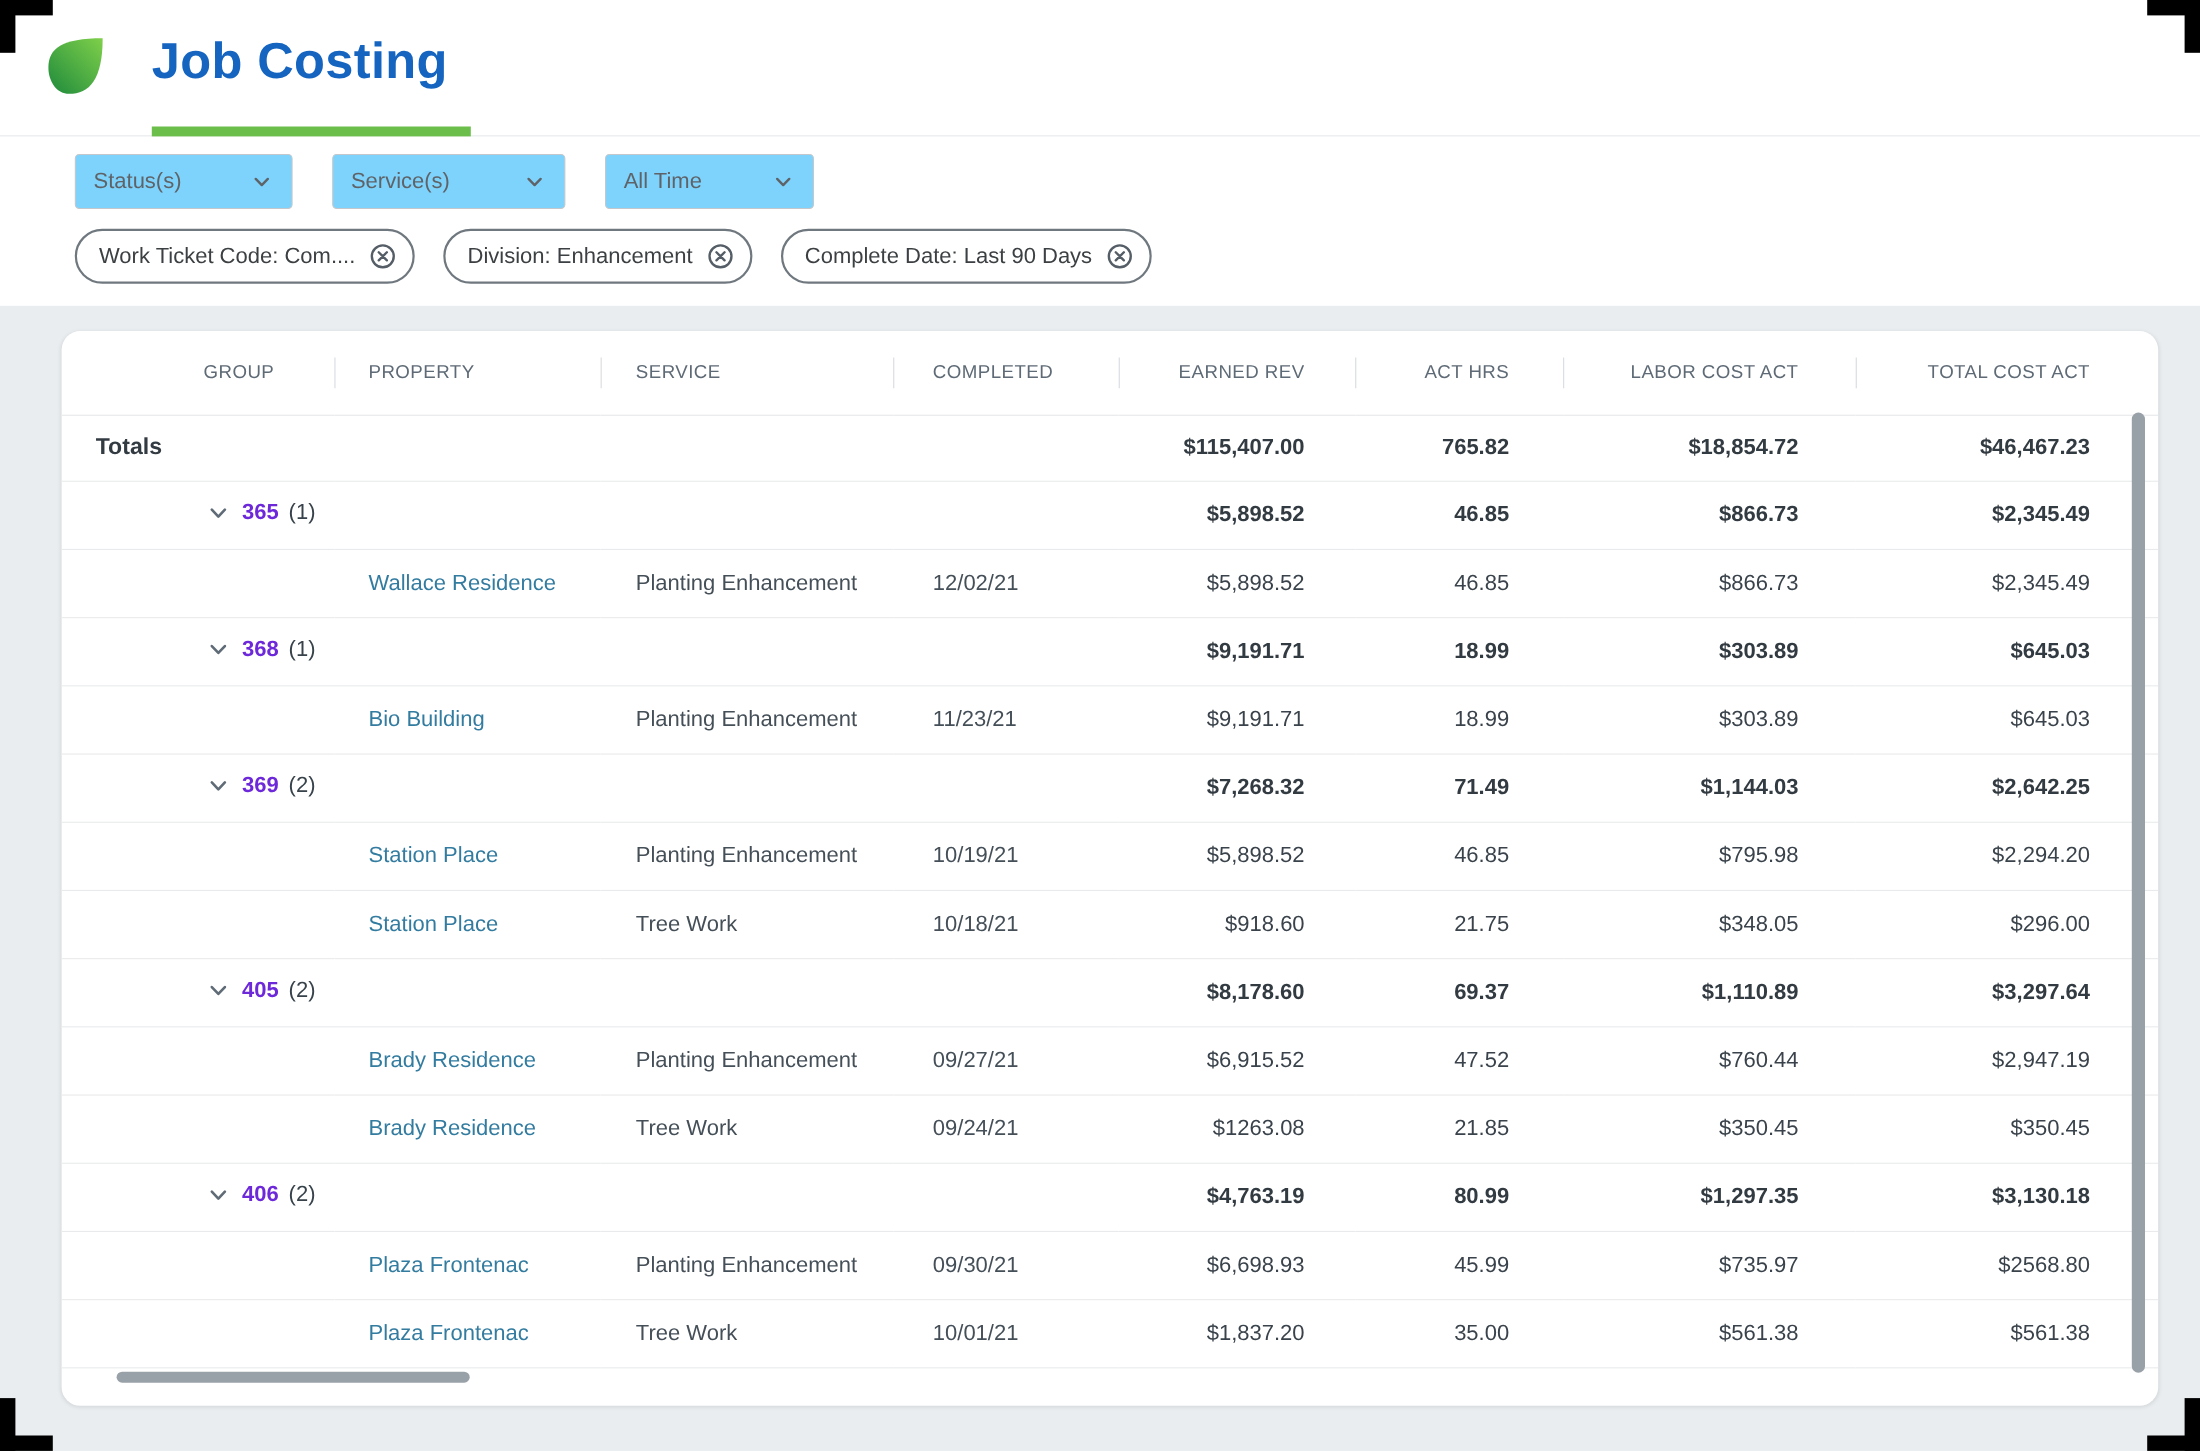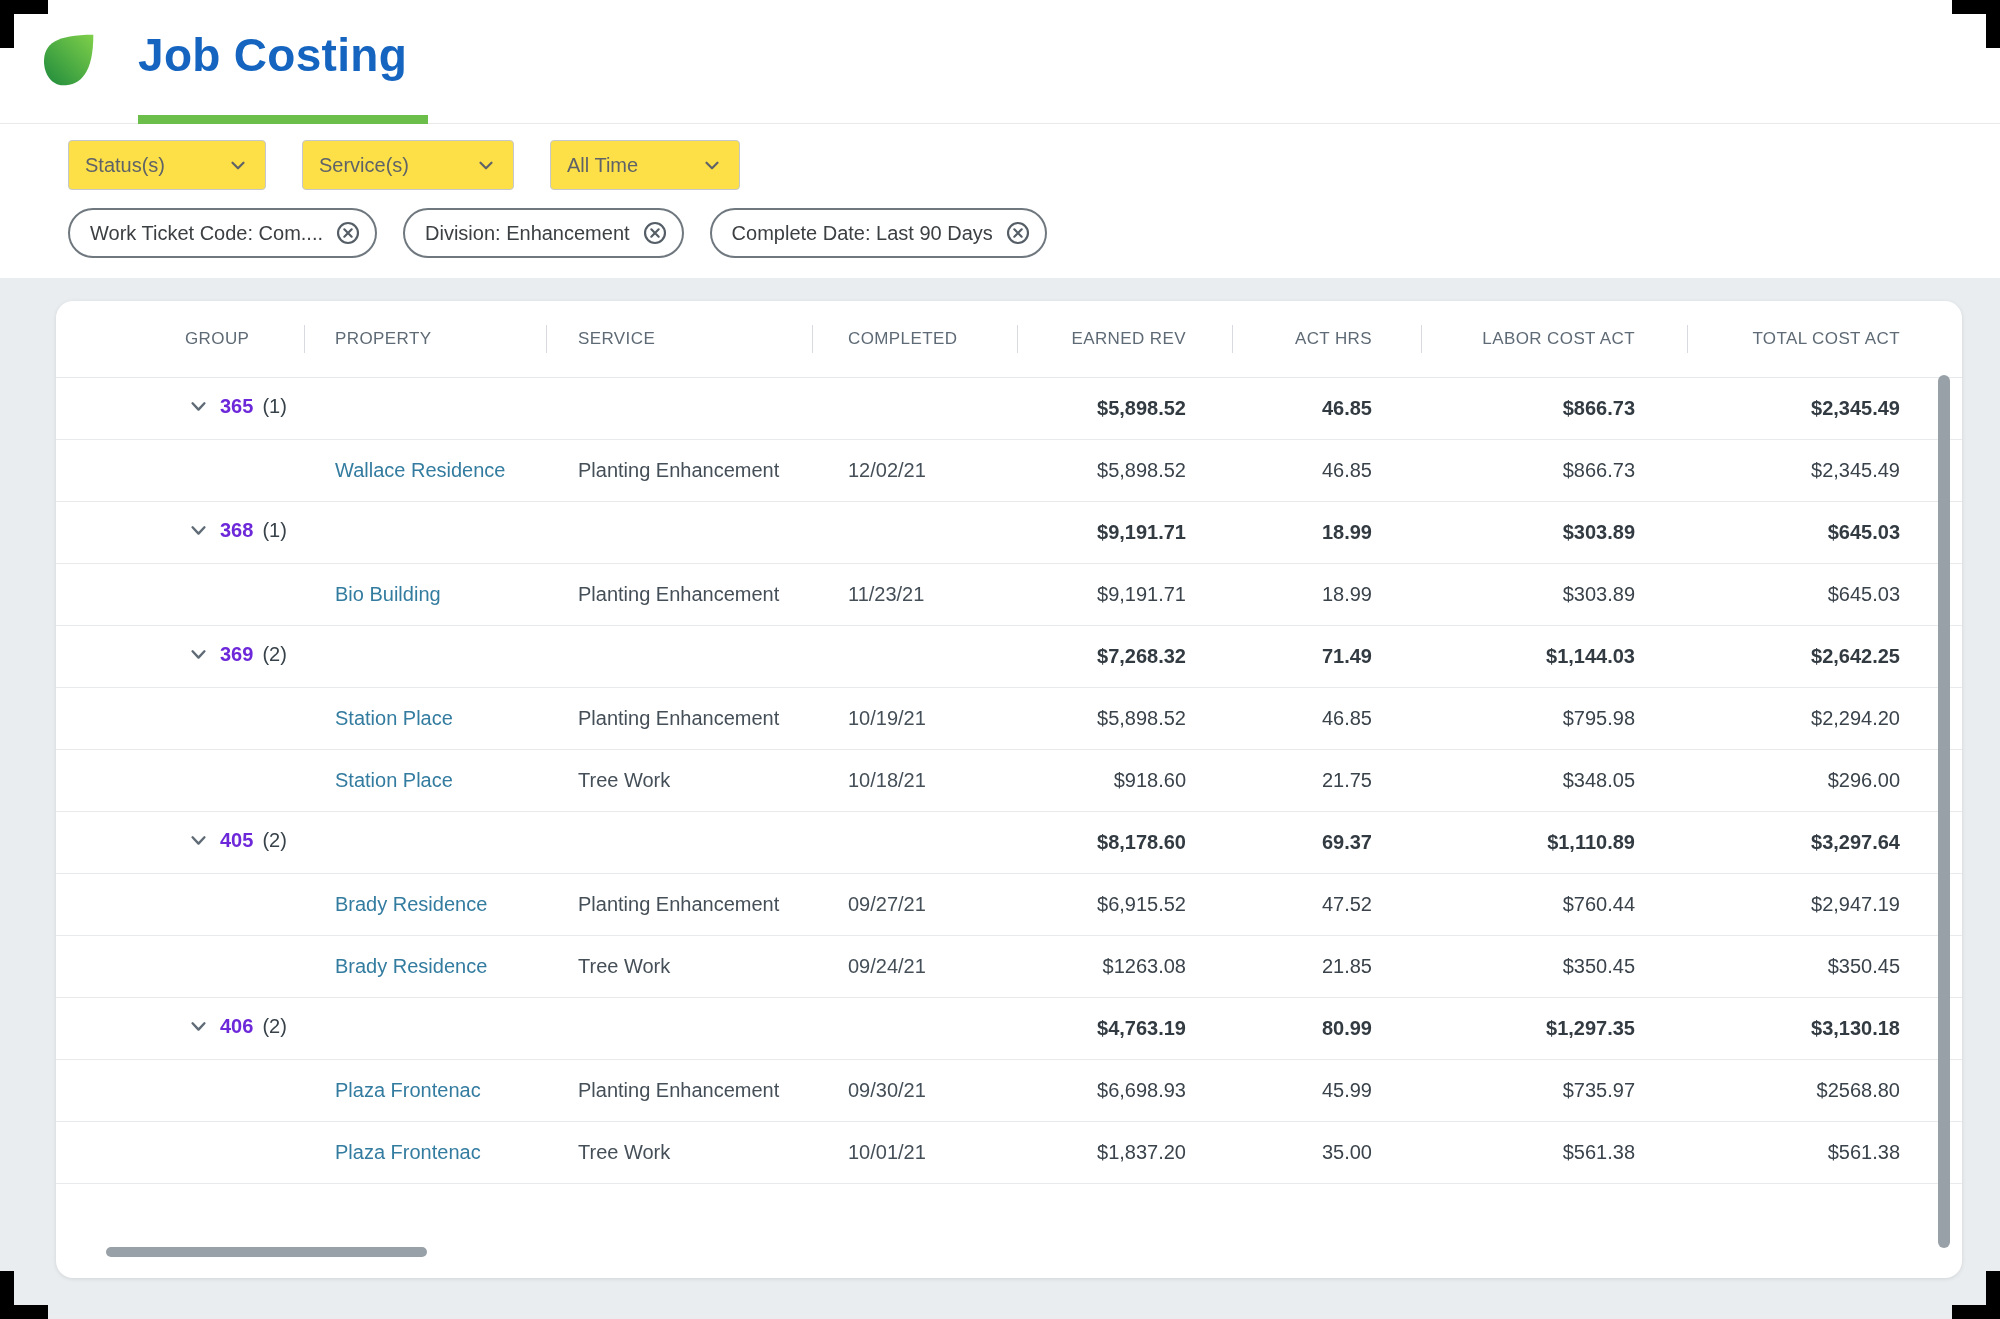--- a/index.html
+++ b/index.html
@@ -27,21 +27,21 @@
     font-size:46px; font-weight:bold; color:#1565C0; letter-spacing:0.3px;
     cursor:pointer;
   }
   .title-underline { position:absolute; left:138px; bottom:-1px; width:290px; height:9px; background:#6CBE4B; }
 
   
   .filter-bar { background:#fff; padding:16px 0 20px 68px; height:154px; }
   .dropdown-row { display:flex; gap:36px; }
   .dropdown {
     display:flex; align-items:center; justify-content:space-between;
-    height:50px; border:1px solid #c4c8cc; border-radius:4px; background:#fde047;
+    height:50px; border:1px solid #c4c8cc; border-radius:4px; background:#7dd3fc;
     padding:0 16px 0 16px; font-size:20px; color:#5f6368; cursor:pointer;
   }
   .dropdown .dd-label { white-space:nowrap; }
   .dropdown svg { width:22px; height:22px; margin-left:14px; flex:none; }
   .dd-status { width:198px; }
   .dd-service { width:212px; }
   .dd-time { width:190px; }
 
   .chip-row { display:flex; gap:26px; margin-top:18px; }
   .chip {
@@ -200,20 +200,30 @@
           <th>PROPERTY</th>
           <th>SERVICE</th>
           <th>COMPLETED</th>
           <th>EARNED REV</th>
           <th>ACT HRS</th>
           <th>LABOR COST ACT</th>
           <th>TOTAL COST ACT</th>
         </tr>
       </thead>
       <tbody>
+        <tr class="totals-row">
+          <td class="totals-label">Totals</td>
+          <td></td>
+          <td></td>
+          <td></td>
+          <td class="num">$115,407.00</td>
+          <td class="num">765.82</td>
+          <td class="num">$18,854.72</td>
+          <td class="num">$46,467.23</td>
+        </tr>
       <tr class="group-row">
             <td class="cell-group"><span class="group-toggle">
                 <svg class="row-chev" viewBox="0 0 16 16">
                   <path d="M3 5.3 L8 10.6 L13 5.3" fill="none" stroke="#5f6b76" stroke-width="2" stroke-linecap="round" stroke-linejoin="round"></path>
                 </svg>
                 <span class="gnum">365</span>
                 <span class="gcount">(1)</span>
               </span></td>
             <td></td>
             <td></td>

